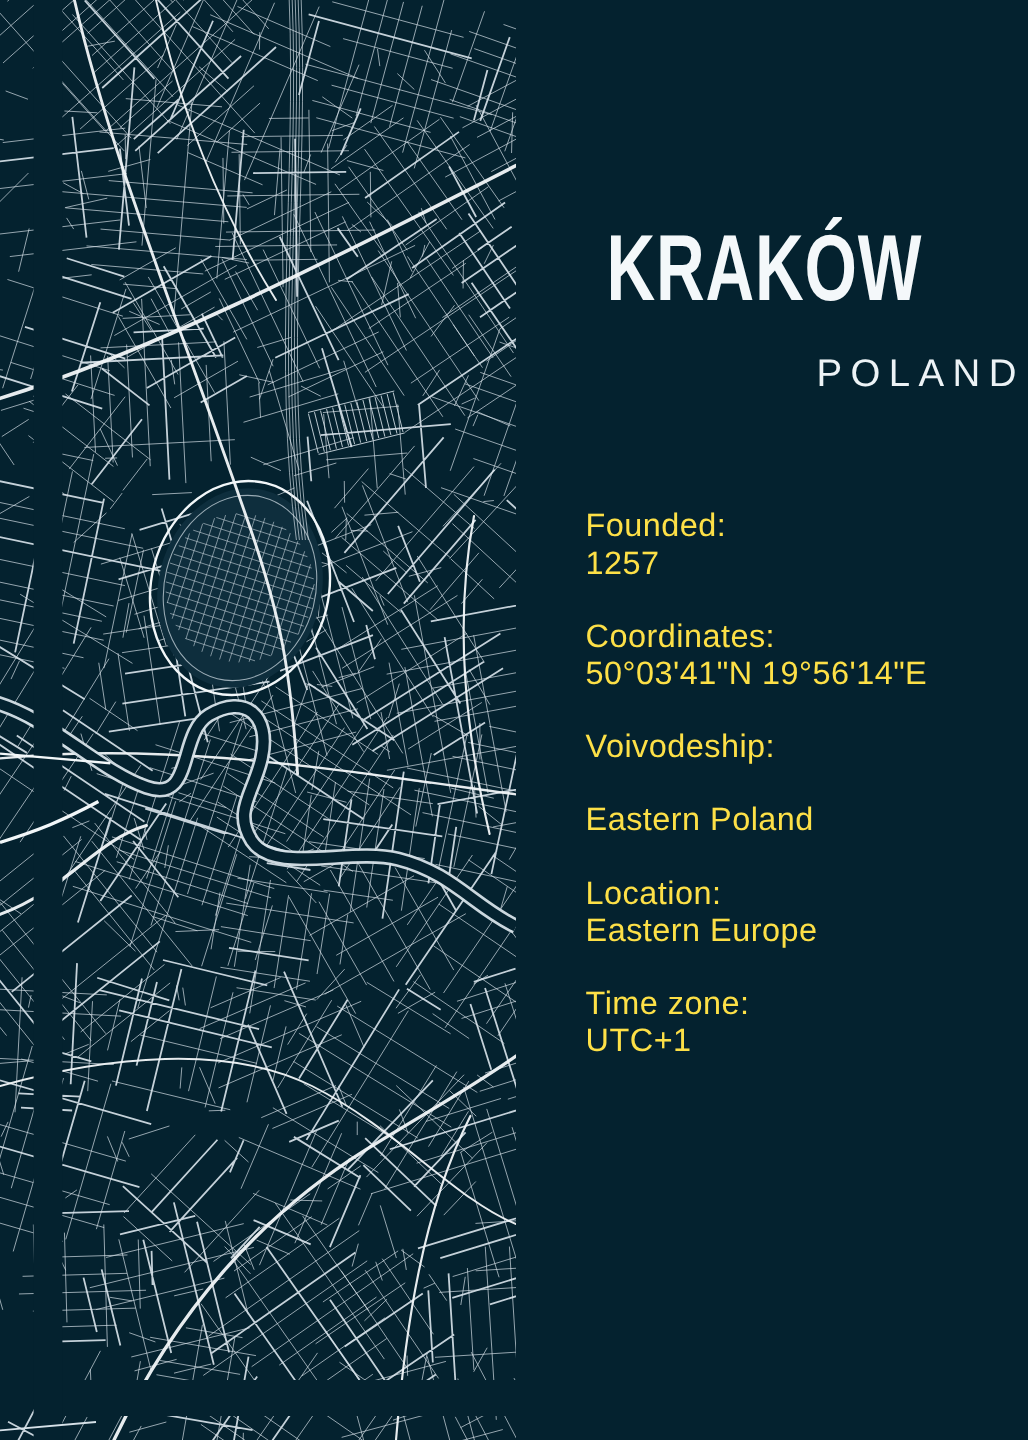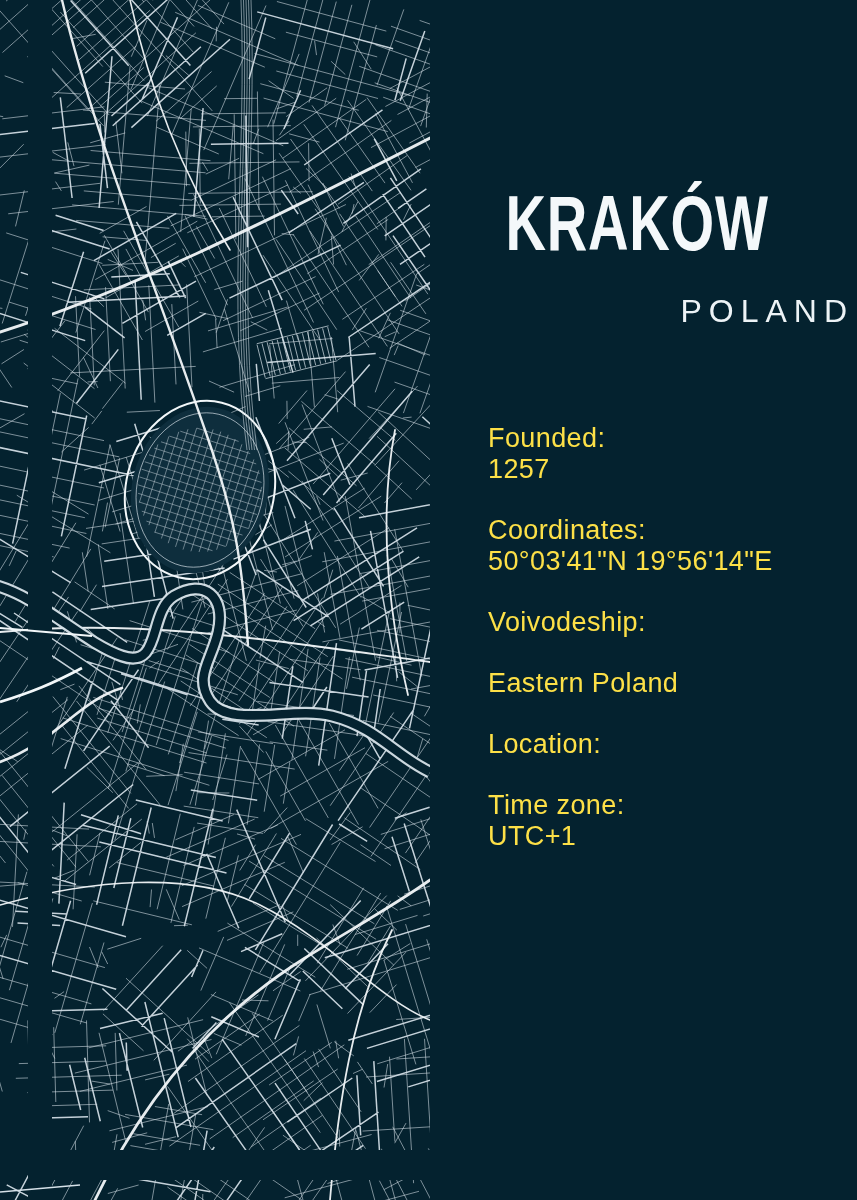--- a/index.html
+++ b/index.html
@@ -99,20 +99,21 @@
       <div class="stat-value">50°03'41"N 19°56'14"E</div>
     </div>
     <div class="stat">
       <div class="stat-label">Voivodeship:</div>
     </div>
     <div class="stat">
       <div class="stat-value">Eastern Poland</div>
     </div>
     <div class="stat">
       <div class="stat-label">Location:</div>
+      <div class="stat-value">Eastern Europe</div>
     </div>
     <div class="stat">
       <div class="stat-label">Time zone:</div>
       <div class="stat-value">UTC+1</div>
     </div>
   </div>
 
 </div>
 
 </body></html>

